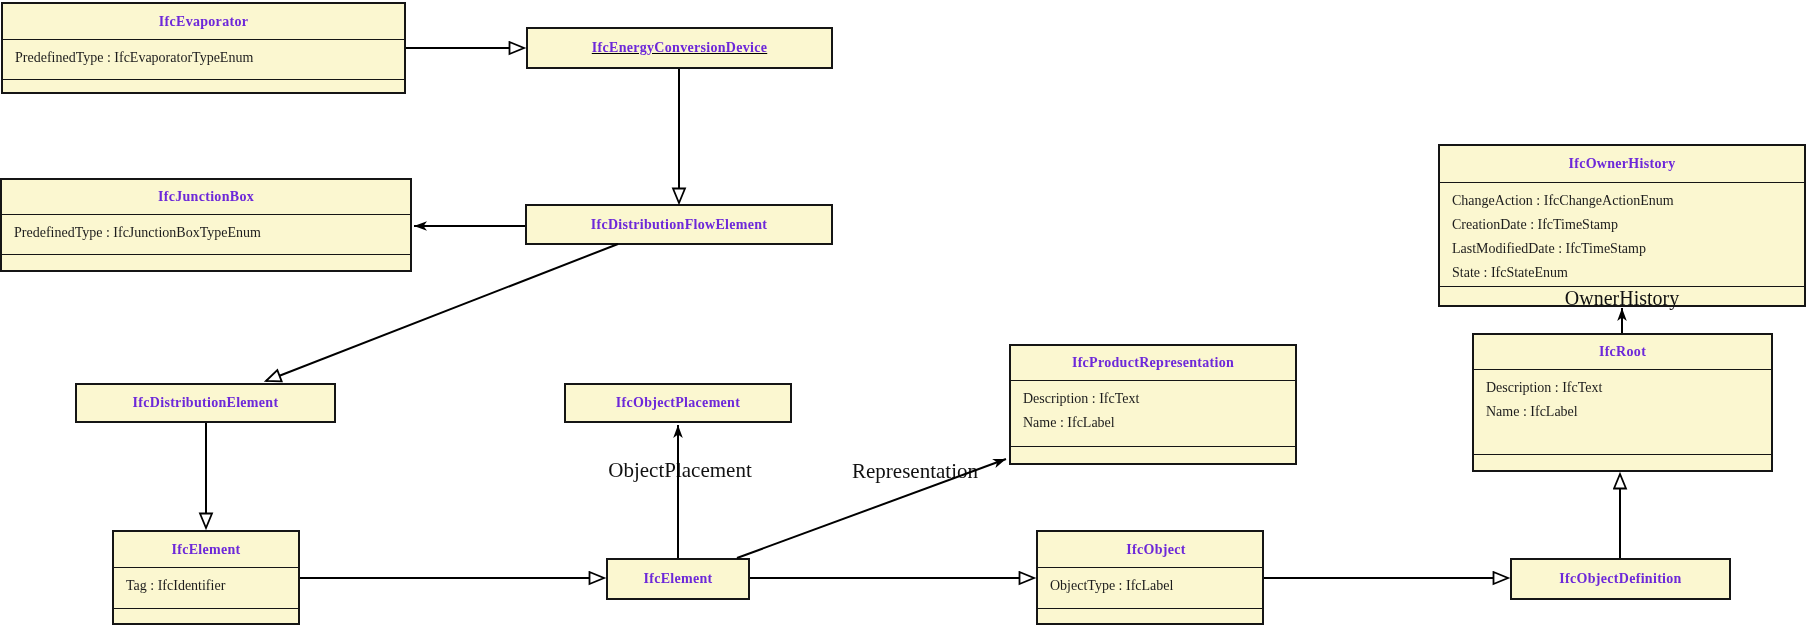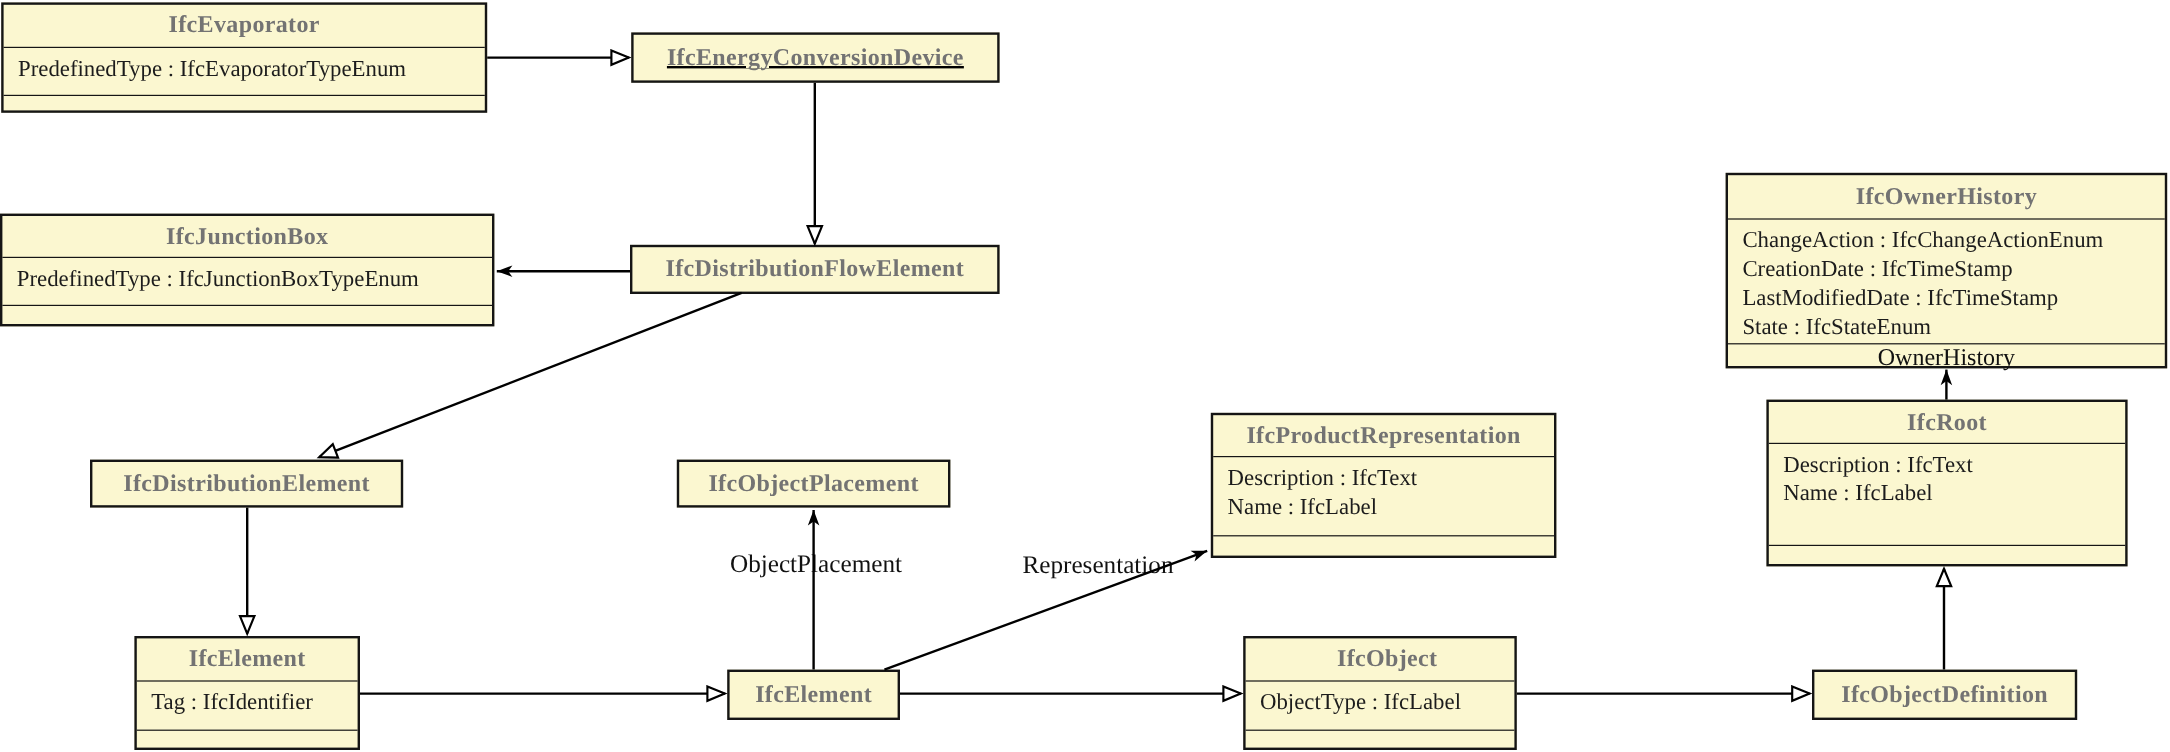--- a/index.html
+++ b/index.html
@@ -17,31 +17,31 @@
     background:#fbf7d0;
     border:2px solid #151515;
     box-sizing:border-box;
   }
   .ttl{
     flex:none;
     display:flex;
     align-items:center;
     justify-content:center;
     font-weight:bold;
-    font-size:20px;
+    font-size:14px;
     letter-spacing:0.3px;
-    color:#737373;
+    color:#6d28d9;
     white-space:nowrap;
   }
   .attrs{
     flex:none;
     border-top:1.5px solid #151515;
     box-sizing:border-box;
     padding:6px 12px 0 12px;
-    font-size:19px;
+    font-size:14px;
     color:#1c1c1c;
   }
   .attr{line-height:24px;white-space:nowrap;}
   .foot{
     flex:1;
     border-top:1.5px solid #151515;
     box-sizing:border-box;
   }
   .foot-label{
     display:flex;

